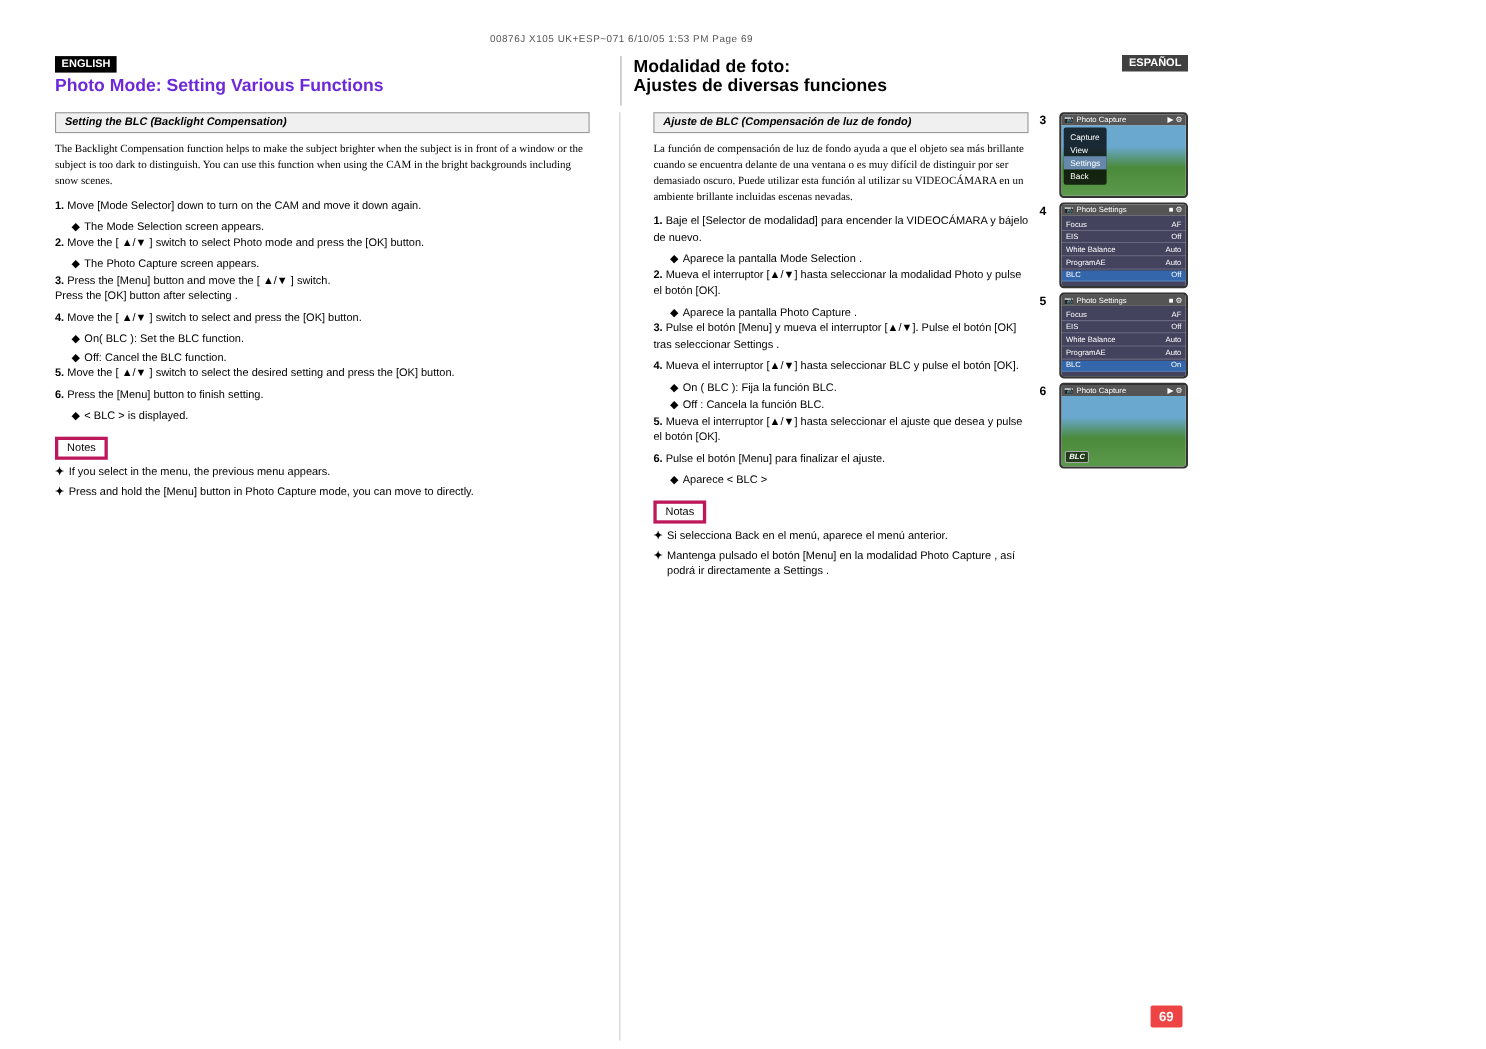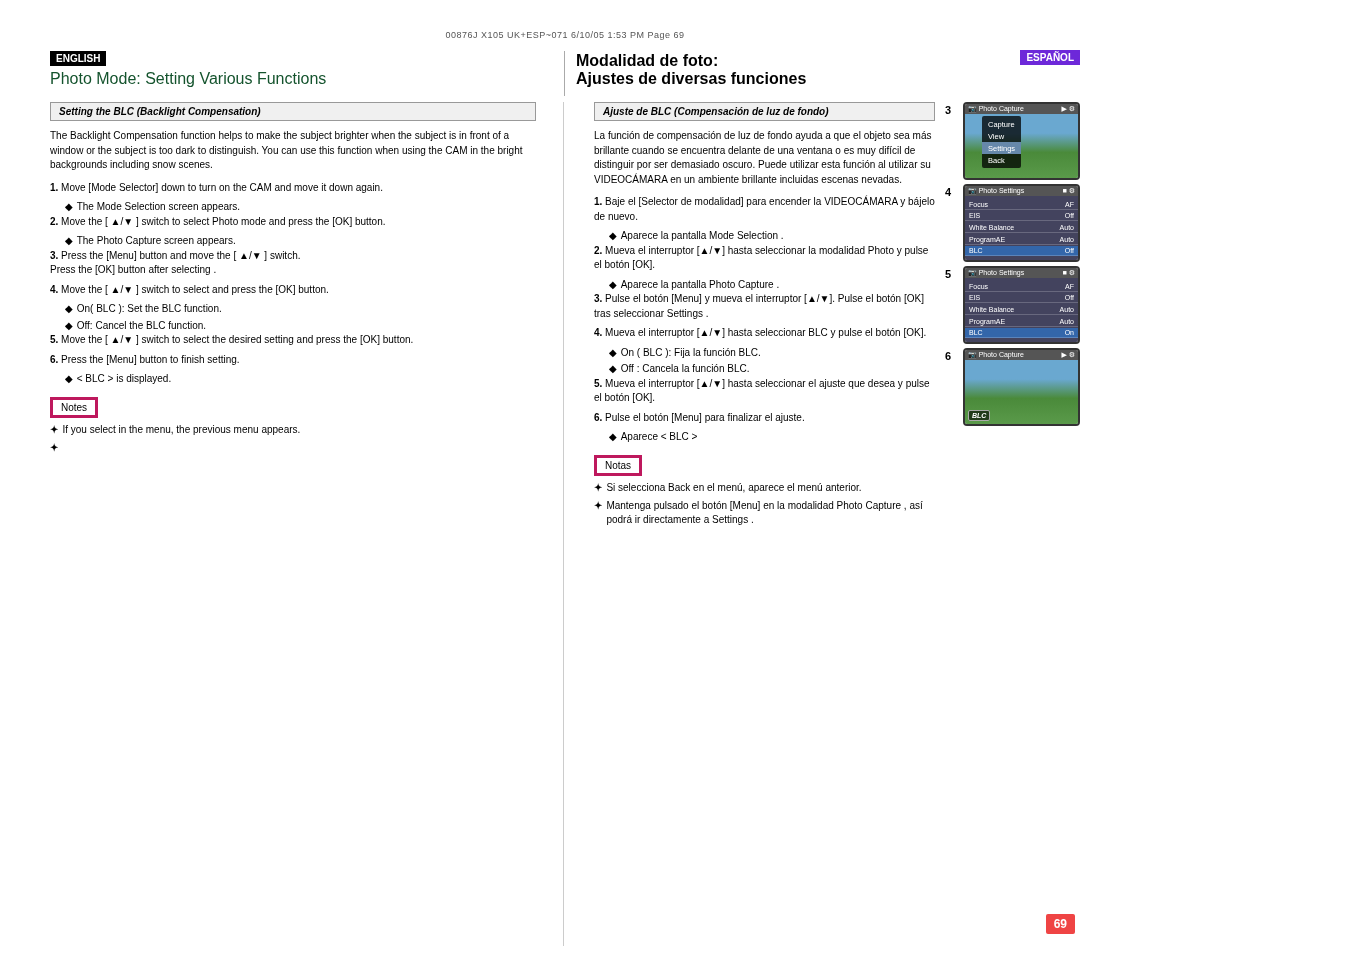--- a/index.html
+++ b/index.html
@@ -45,32 +45,32 @@
     .lang-badge {
       display: inline-block;
       background: #000;
       color: #fff;
       font-size: 10px;
       font-weight: bold;
       padding: 2px 6px;
       margin-bottom: 2px;
     }
     .lang-badge-esp {
-      background: #6d28d9;
+      background: #404040;
       color: #fff;
       font-size: 10px;
       font-weight: bold;
       padding: 2px 6px;
       float: right;
     }
     
     .section-title-en {
       font-size: 16px;
-      font-weight: normal;
-      color: #14532d;
+      font-weight: bold;
+      color: #6d28d9;
       margin-bottom: 8px;
       margin-top: 2px;
     }
     .section-title-es {
       font-size: 16px;
       font-weight: bold;
       color: #000;
       margin-bottom: 8px;
       margin-top: 2px;
     }
@@ -82,20 +82,21 @@
       font-size: 10px;
       font-style: italic;
       font-weight: bold;
       margin-bottom: 8px;
     }
     
     .body-text {
       font-size: 10px;
       line-height: 1.45;
       margin-bottom: 8px;
+      font-family: Liberation Serif, serif;
     }
     
     .numbered-list {
       list-style: none;
       padding: 0;
       font-size: 10px;
       line-height: 1.45;
     }
     .numbered-list li {
       margin-bottom: 5px;
@@ -164,21 +165,21 @@
       align-items: center;
     }
     .screen-img-area {
       background: linear-gradient(135deg, #7aaa6a 0%, #5a8a4a 50%, #4a7a3a 100%);
       width: 100%;
       flex: 1;
       position: relative;
     }
     .screen-menu {
       position: absolute;
-      left: 17px;
+      left: 2px;
       top: 2px;
       background: rgba(0,0,0,0.75);
       border-radius: 2px;
       padding: 2px 0;
     }
     .screen-menu-item {
       color: #fff;
       font-size: 7.5px;
       padding: 1.5px 6px;
       cursor: default;
@@ -307,20 +308,21 @@
 
       
       <div class="notes-box">Notes</div>
       <div id="notes-en">
           <div class="note-item">
             <span class="note-bullet">✦</span>
             <span>If you select <back> in the menu, the previous menu appears.</back></span>
           </div>
           <div class="note-item">
             <span class="note-bullet">✦</span>
+            <span>Press and hold the [Menu] button in Photo Capture mode, you can move to <settings> directly.</settings></span>
           </div>
         </div>
     </div>
 
     <div class="right-column">
       <div class="right-col-inner">
         <div class="right-text">
           <div class="sub-section">Ajuste de BLC (Compensación de luz de fondo)</div>
           <div class="body-text">La función de compensación de luz de fondo ayuda a que el objeto sea más brillante cuando se encuentra delante de una ventana o es muy difícil de distinguir por ser demasiado oscuro. Puede utilizar esta función al utilizar su VIDEOCÁMARA en un ambiente brillante incluidas escenas nevadas.</div>
 

